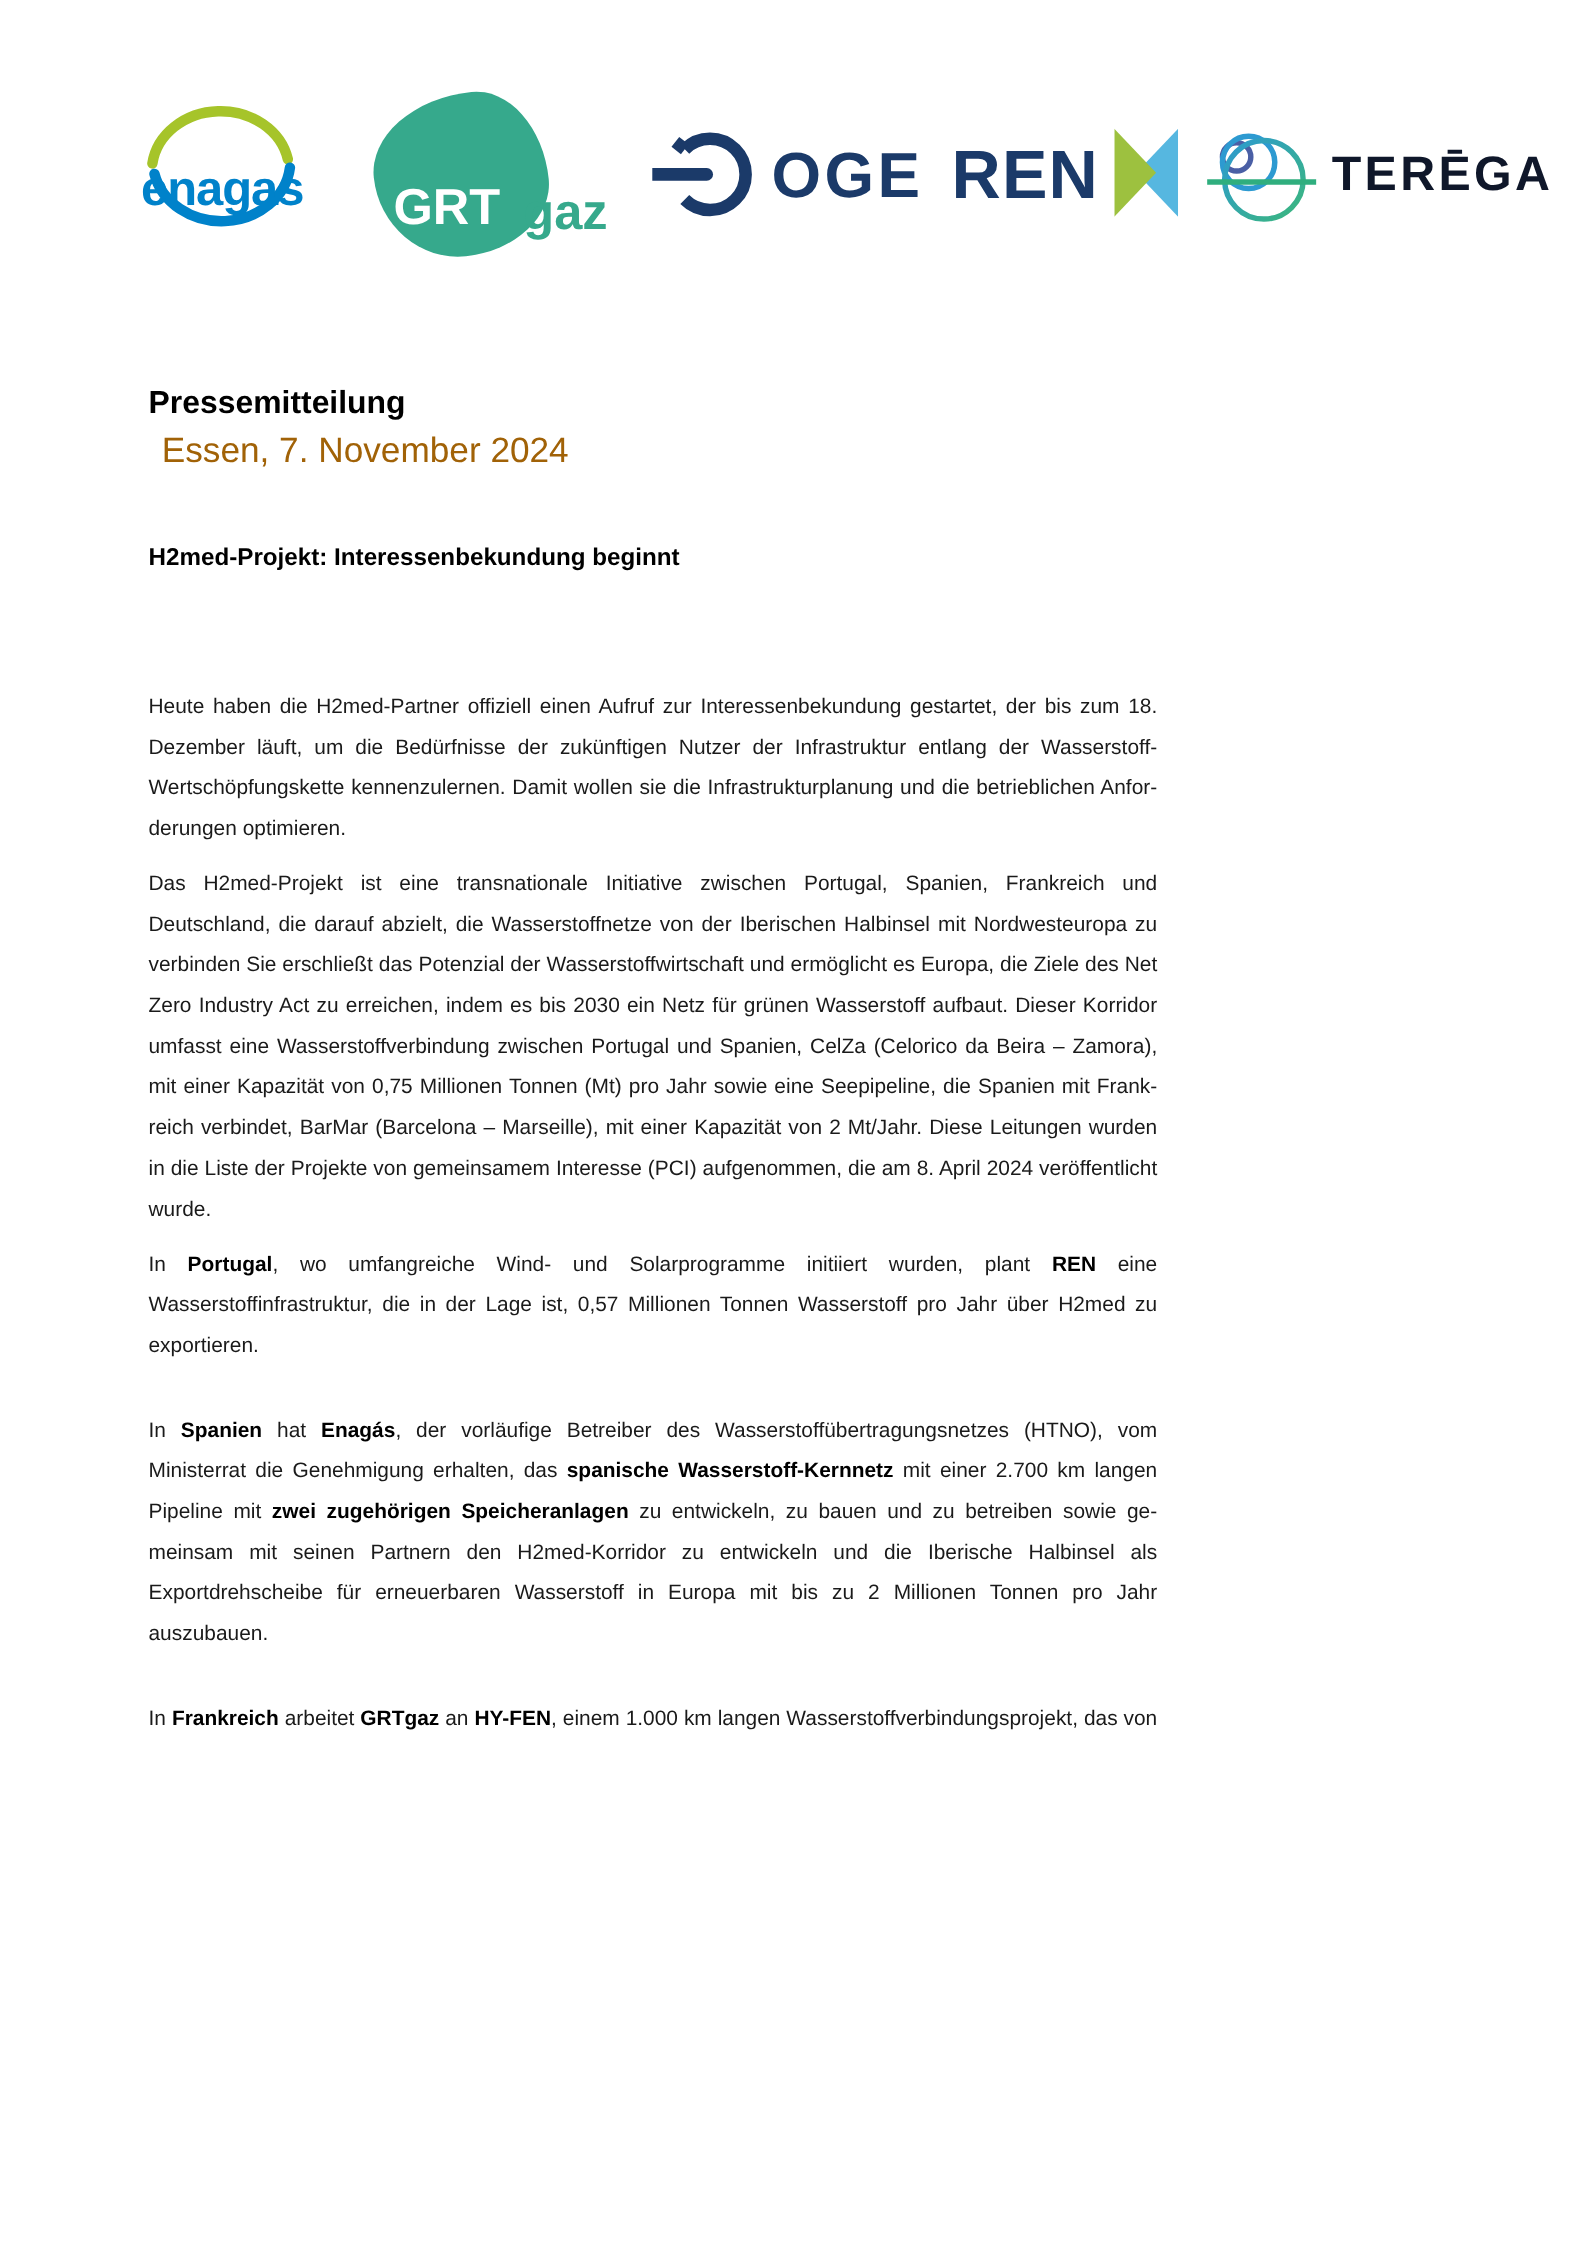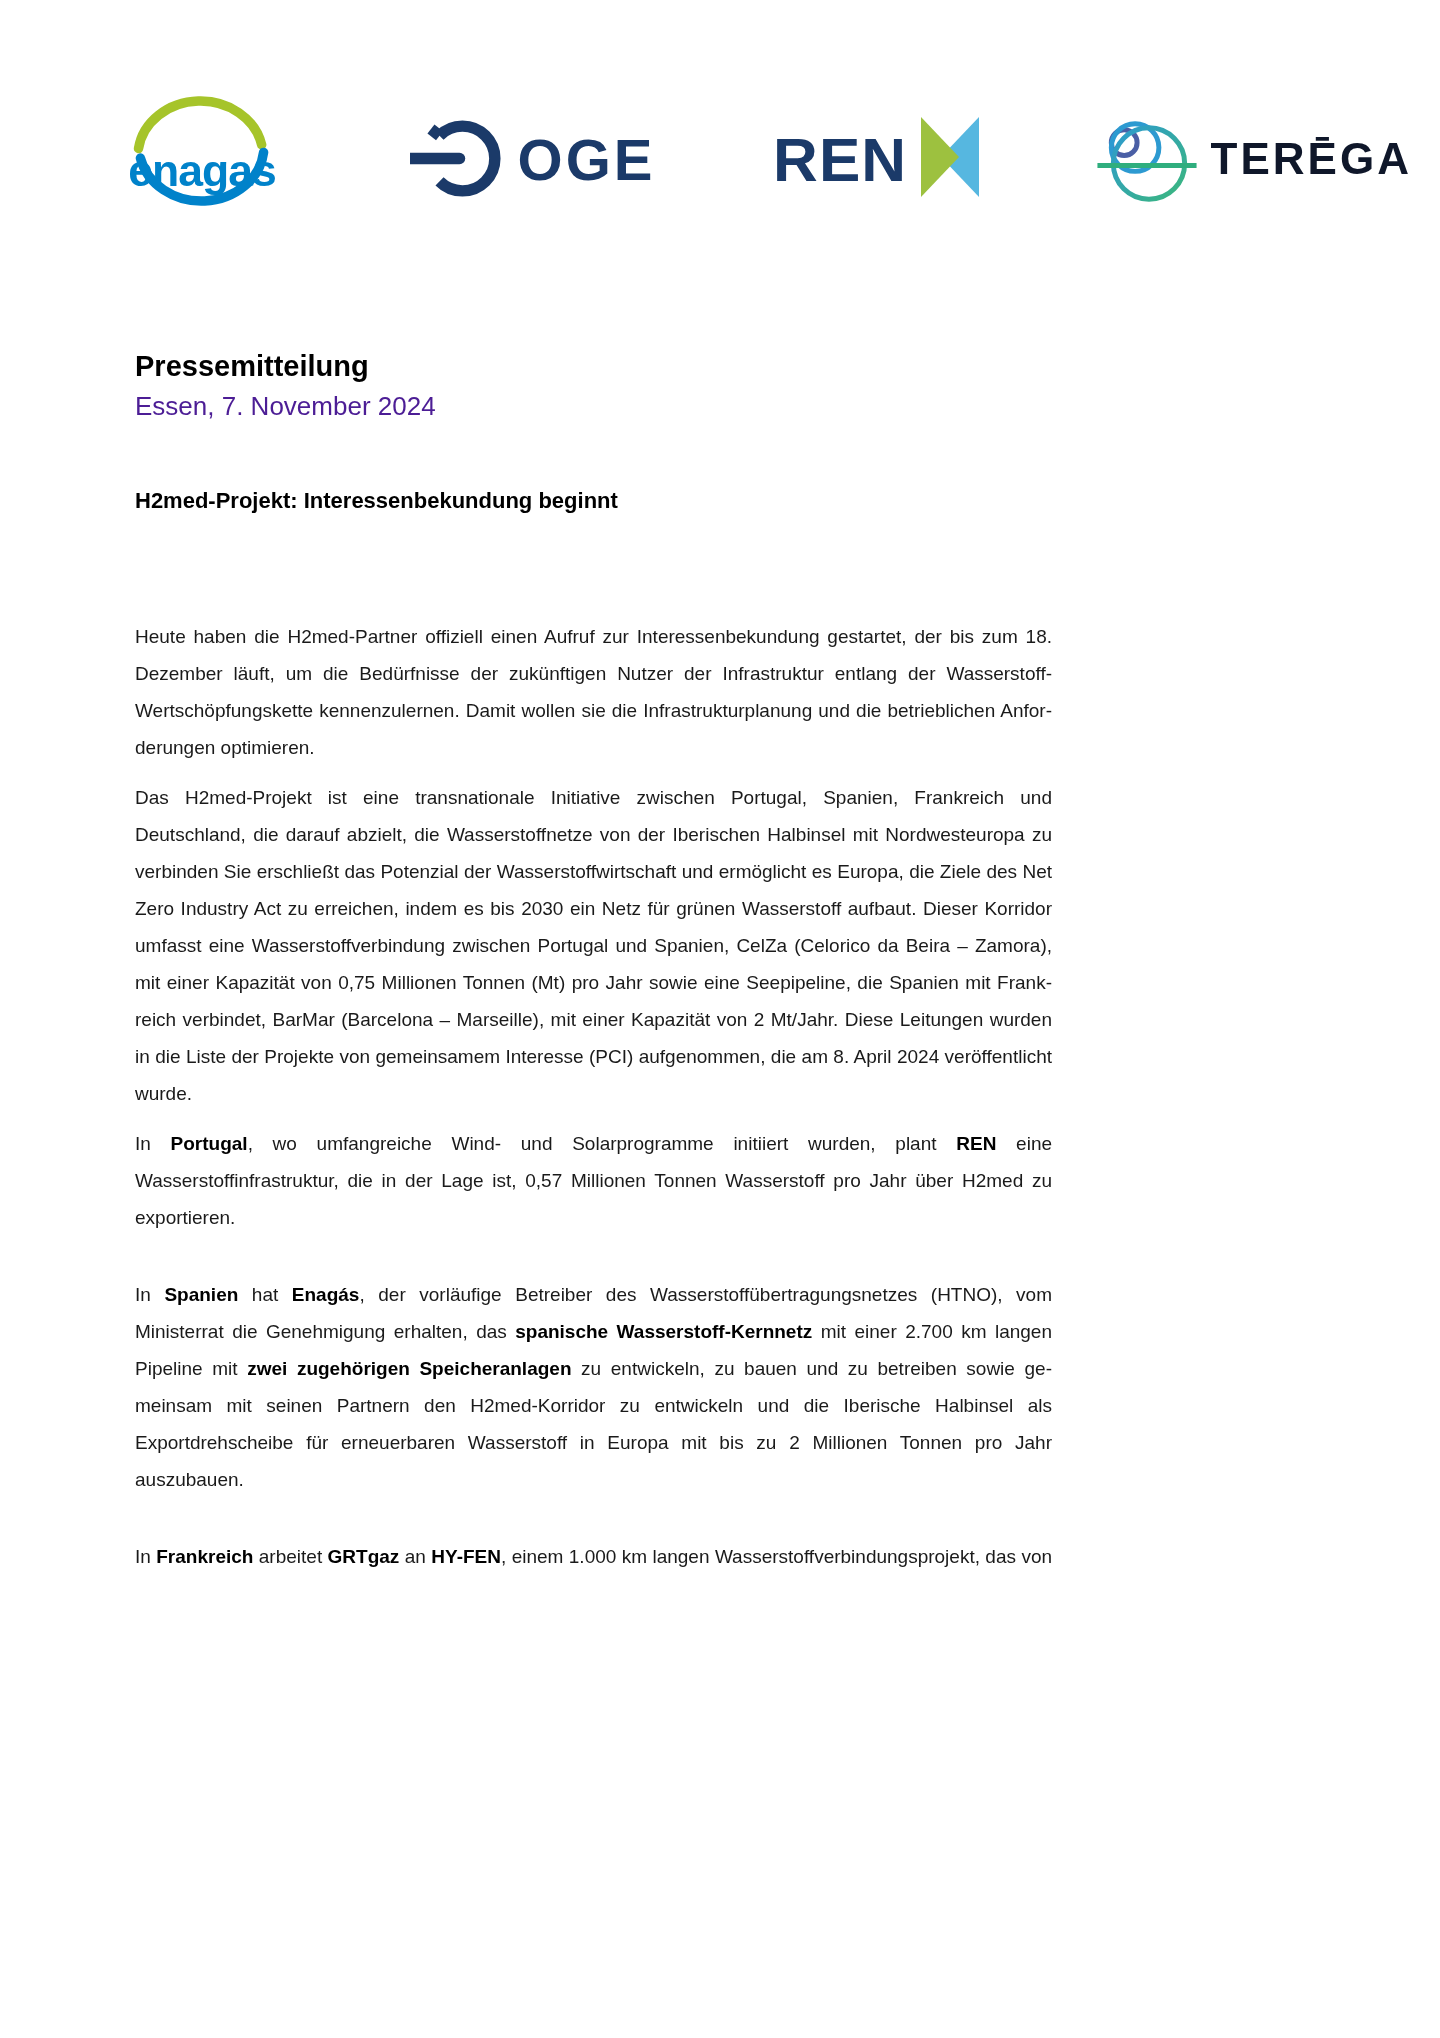--- a/index.html
+++ b/index.html
@@ -58,22 +58,22 @@
   
   .content {
     margin:120px 0 0 135px;
     width:917px;
   }
   .kicker {
     font-size:29px; font-weight:bold; color:#000;
     margin:0;
   }
   .dateline {
-    font-size:26px; color:#4c1d95;
-    margin:8px 0 0 0;
+    font-size:32px; color:#a16207;
+    margin:8px 0 0 12px;
   }
   .doc-title {
     font-size:22px; font-weight:bold; color:#000;
     margin:66px 0 0 0;
   }
   .body-text p {
     font-size:19px;
     line-height:37px;
     text-align:justify;
     margin:0;
@@ -93,20 +93,25 @@
   <div class="logo-row">
 
     <div class="logo logo-enagas">
       <svg width="180" height="146" viewBox="0 0 190 150">
         <path d="M 28 64 A 66 58 0 0 1 158 60" stroke="#a6c42a" stroke-width="10" fill="none" stroke-linecap="round"></path>
         <path d="M 160 68 A 66 58 0 0 1 30 74" stroke="#0082ca" stroke-width="10" fill="none" stroke-linecap="round"></path>
         <text x="95" y="104" text-anchor="middle" font-family="Liberation Sans, sans-serif" font-size="47" font-weight="bold" letter-spacing="-1" fill="#0082ca">enagas</text>
       </svg>
     </div>
 
+    <div class="logo logo-grtgaz">
+      <div class="grtgaz-blob"></div>
+      <span class="grtgaz-grt">GRT</span>
+      <span class="grtgaz-gaz">gaz</span>
+    </div>
 
     <div class="logo logo-oge">
       <svg width="100" height="112" viewBox="0 0 105 115">
         <path d="M 31 33 A 34 34 0 1 1 31 81" stroke="#1b3a69" stroke-width="12" fill="none"></path>
         <path d="M 31 33 L 22 26" stroke="#1b3a69" stroke-width="12" fill="none"></path>
         <path d="M 0 57 L 52 57" stroke="#1b3a69" stroke-width="12" fill="none" stroke-linecap="round"></path>
       </svg>
       <span class="oge-text">OGE</span>
     </div>
 

